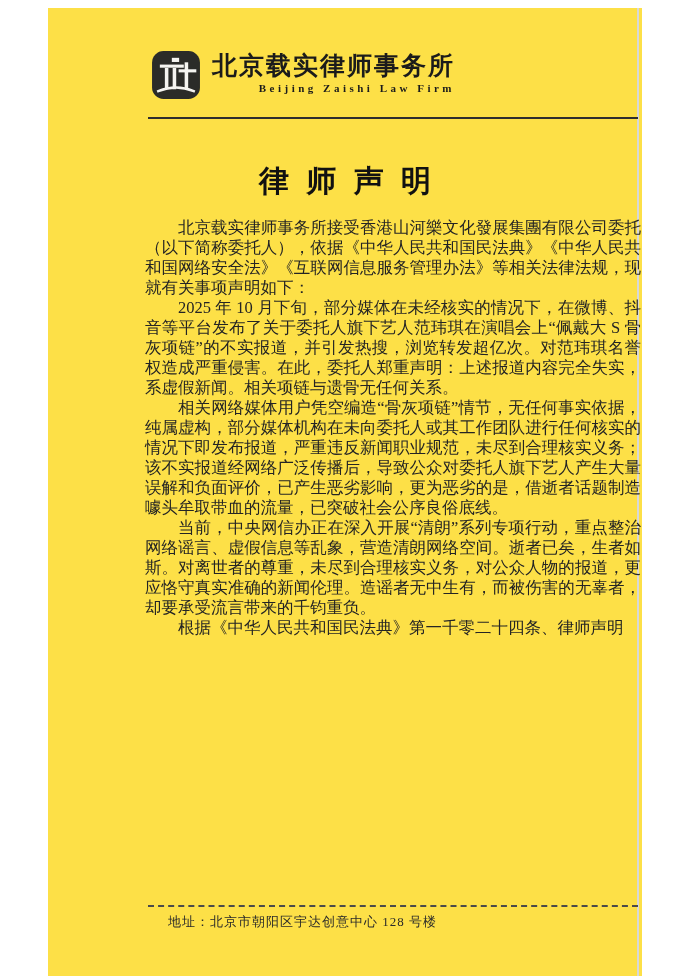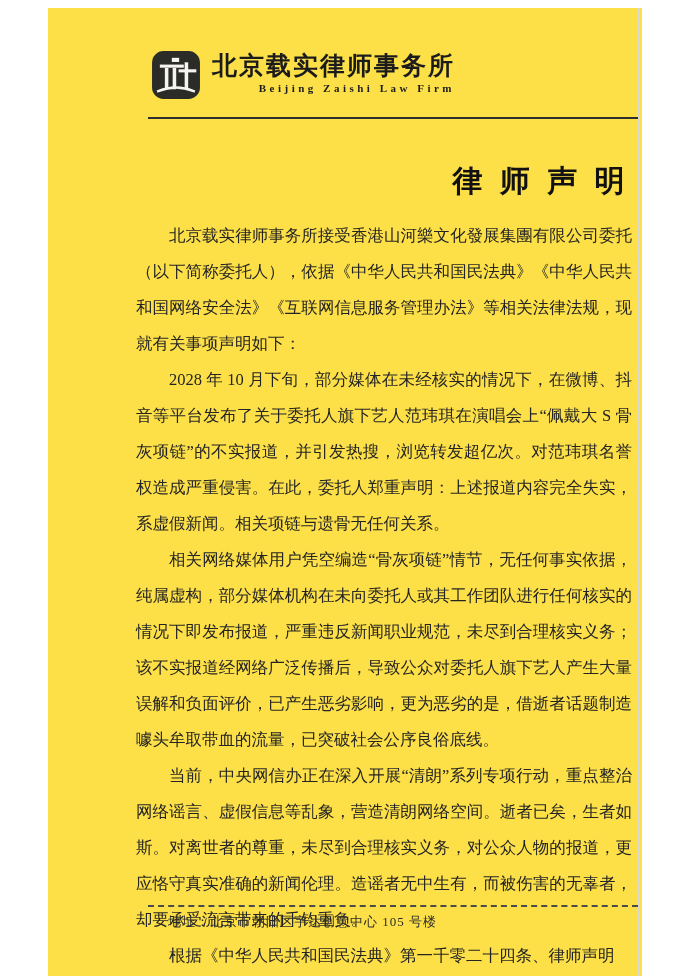--- a/index.html
+++ b/index.html
@@ -69,37 +69,37 @@
     width: 490px;
     height: 2px;
     background: #2e2e2e;
   }
   
   .doc-title {
     position: absolute;
     top: 133px;
     left: 0;
     width: 100%;
-    text-align: right;
+    text-align: center;
     font-family: "Liberation Sans", "DejaVu Sans", sans-serif;
     font-weight: bold;
     font-size: 30px;
     color: #111;
     letter-spacing: 0.58em;
     padding-left: 0.58em;
     box-sizing: border-box;
   }
   
   .doc-body {
     position: absolute;
     top: 210px;
-    left: 88px;
+    left: 97px;
     width: 496px;
     font-size: 16.5px;
-    line-height: 36px;
+    line-height: 20px;
     text-align: justify;
     color: #242424;
   }
   .doc-body p {
     margin: 0;
     text-indent: 2em;
     word-break: break-all;
   }
   
   .footer-rule {
@@ -145,22 +145,22 @@
       <div class="firm-en">Beijing Zaishi Law Firm</div>
     </div>
   </div>
 
   <div class="header-rule"></div>
 
   <h1 class="doc-title">律师声明</h1>
 
   <div class="doc-body">
     <p>北京载实律师事务所接受香港山河樂文化發展集團有限公司委托（以下简称委托人），依据《中华人民共和国民法典》《中华人民共和国网络安全法》《互联网信息服务管理办法》等相关法律法规，现就有关事项声明如下：</p>
-    <p>2028 年 10 月下旬，部分媒体在未经核实的情况下，在微博、抖音等平台发布了关于委托人旗下艺人范玮琪在演唱会上“佩戴大 S 骨灰项链”的不实报道，并引发热搜，浏览转发超亿次。对范玮琪名誉权造成严重侵害。在此，委托人郑重声明：上述报道内容完全失实，系虚假新闻。相关项链与遗骨无任何关系。</p>
+    <p>2025 年 10 月下旬，部分媒体在未经核实的情况下，在微博、抖音等平台发布了关于委托人旗下艺人范玮琪在演唱会上“佩戴大 S 骨灰项链”的不实报道，并引发热搜，浏览转发超亿次。对范玮琪名誉权造成严重侵害。在此，委托人郑重声明：上述报道内容完全失实，系虚假新闻。相关项链与遗骨无任何关系。</p>
     <p>相关网络媒体用户凭空编造“骨灰项链”情节，无任何事实依据，纯属虚构，部分媒体机构在未向委托人或其工作团队进行任何核实的情况下即发布报道，严重违反新闻职业规范，未尽到合理核实义务；该不实报道经网络广泛传播后，导致公众对委托人旗下艺人产生大量误解和负面评价，已产生恶劣影响，更为恶劣的是，借逝者话题制造噱头牟取带血的流量，已突破社会公序良俗底线。</p>
     <p>当前，中央网信办正在深入开展“清朗”系列专项行动，重点整治网络谣言、虚假信息等乱象，营造清朗网络空间。逝者已矣，生者如斯。对离世者的尊重，未尽到合理核实义务，对公众人物的报道，更应恪守真实准确的新闻伦理。造谣者无中生有，而被伤害的无辜者，却要承受流言带来的千钧重负。</p>
     <p>根据《中华人民共和国民法典》第一千零二十四条、律师声明</p>
   </div>
 
   <div class="footer-rule"></div>
-  <div class="footer-address">地址：北京市朝阳区宇达创意中心 105 号楼</div>
+  <div class="footer-address">地址：北京市朝阳区宇达创意中心 128 号楼</div>
 
 </div>
 
 </body></html>

